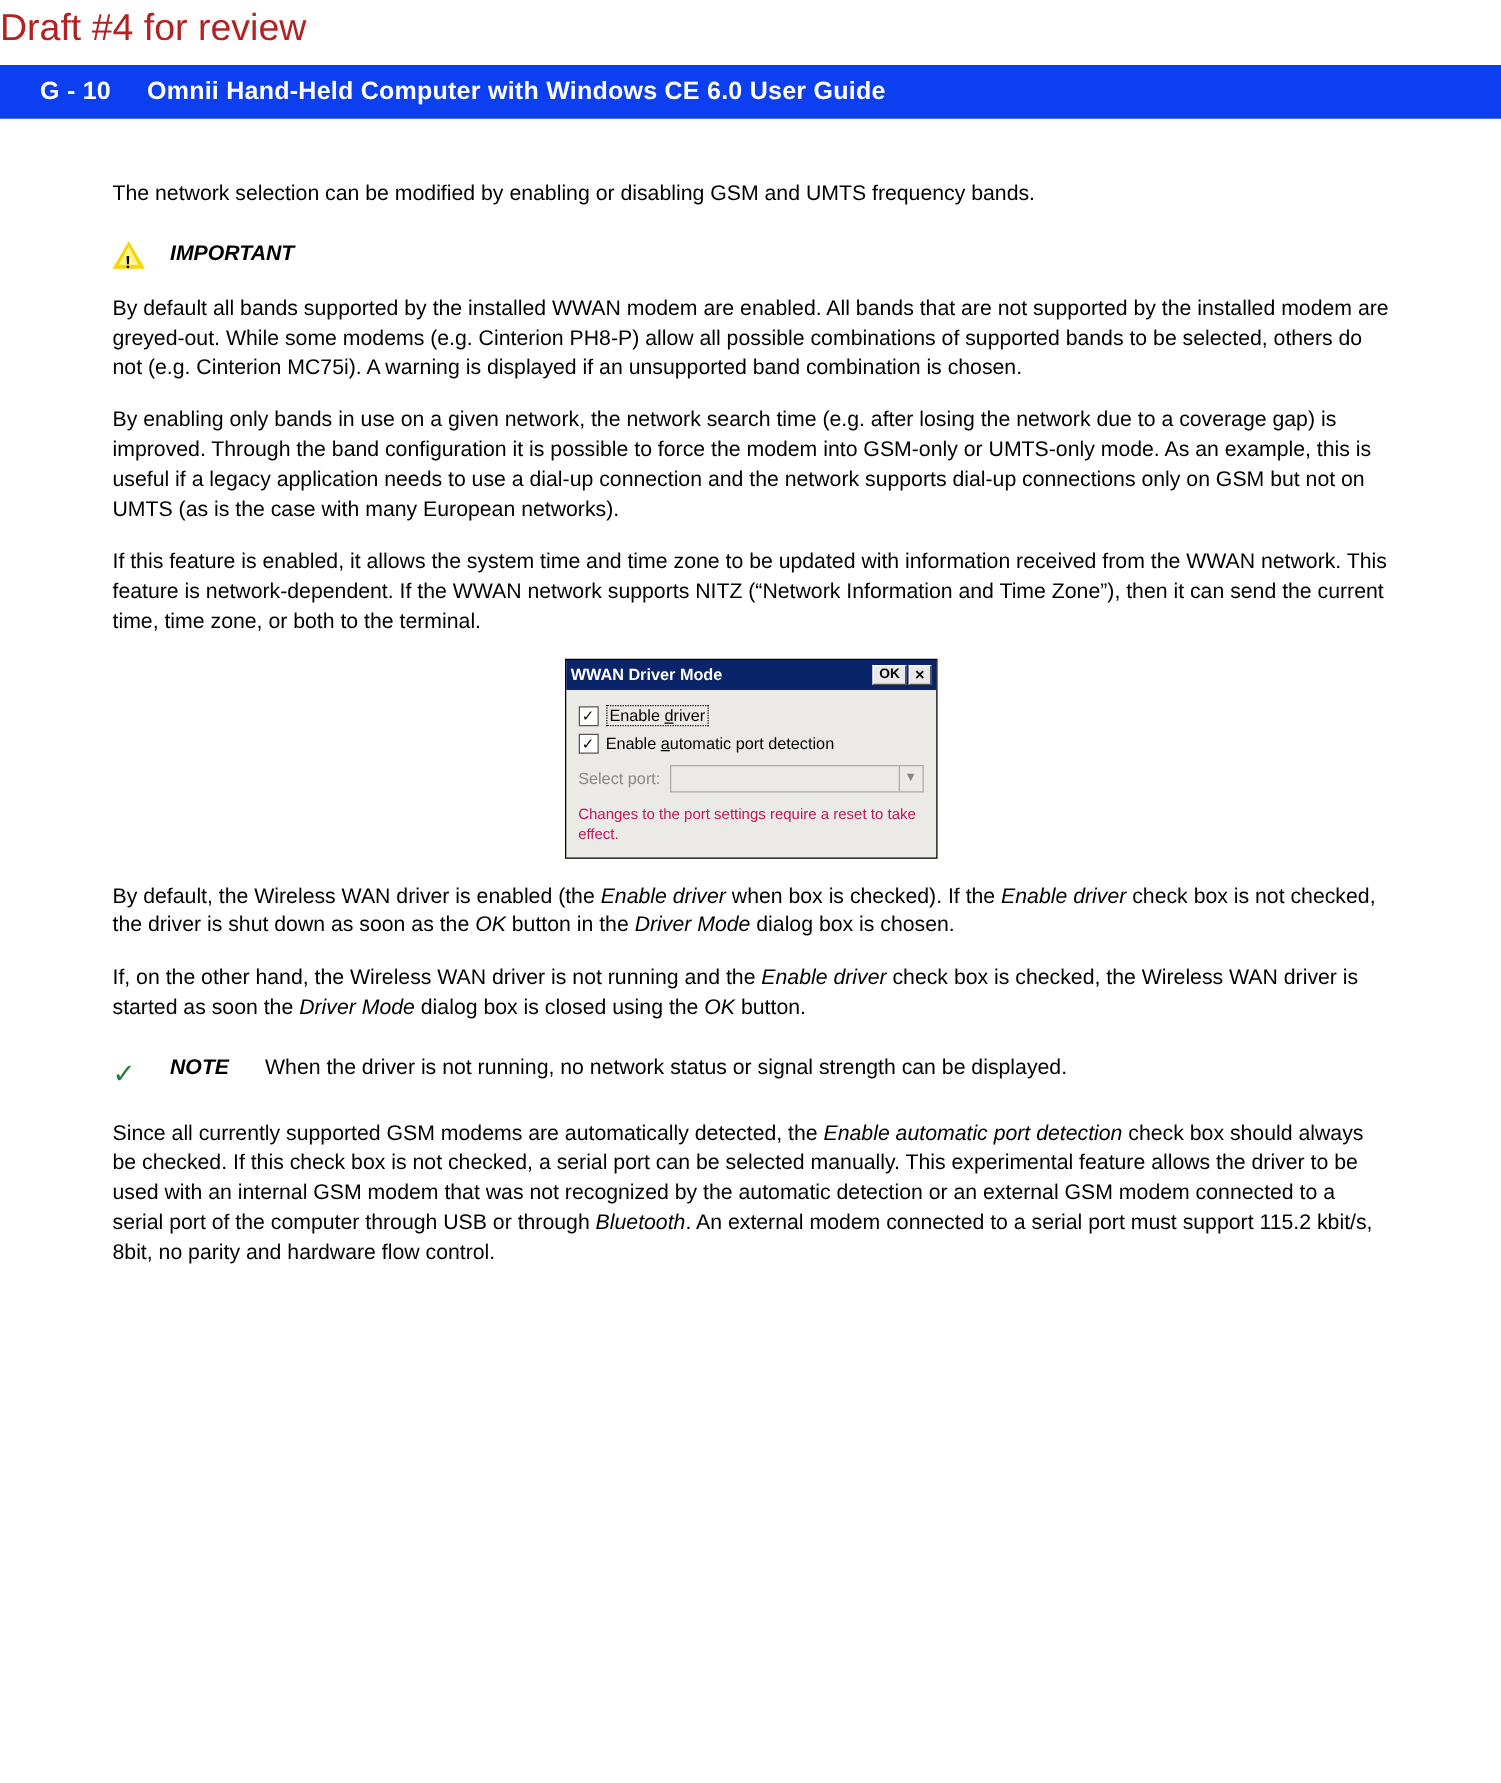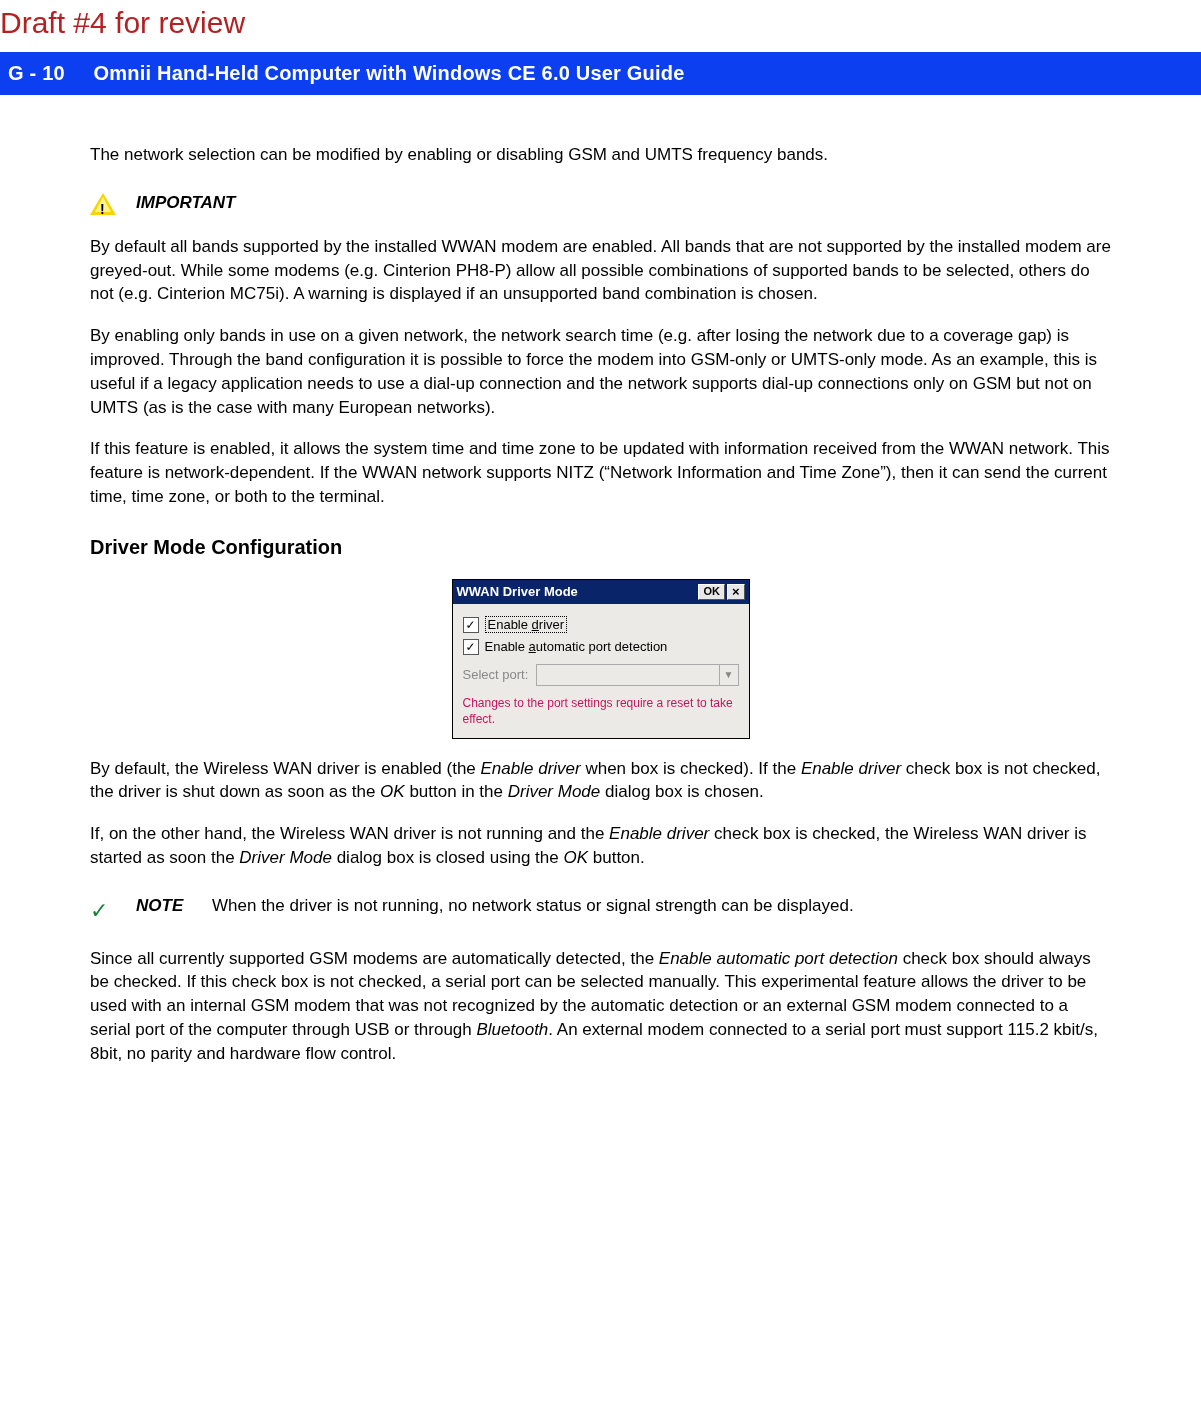--- a/index.html
+++ b/index.html
@@ -16,21 +16,21 @@
     color: #b22222;
     padding: 6px 0 12px 0;
     font-family: Arial, sans-serif;
   }
   .blue-bar {
     background: #0b3ff0;
     color: #fff;
     font-family: "Trebuchet MS", "Segoe UI", sans-serif;
     font-size: 20px;
     font-weight: bold;
-    padding: 10px 8px;
+    padding: 10px 32px;
     letter-spacing: 0.2px;
   }
   .content {
     padding: 30px 90px 40px 90px;
     font-size: 17px;
     line-height: 1.4;
   }
   .para {
     margin: 18px 0;
   }
@@ -225,21 +225,20 @@
     <div class="label">IMPORTANT</div>
   </div>
 
   <div class="para">By default all bands supported by the installed WWAN modem are enabled. All bands that are not supported by the installed modem are greyed-out. While some modems (e.g. Cinterion PH8-P) allow all possible combinations of supported bands to be selected, others do not (e.g. Cinterion MC75i). A warning is displayed if an unsupported band combination is chosen.</div>
 
   <div class="para">By enabling only bands in use on a given network, the network search time (e.g. after losing the network due to a coverage gap) is improved. Through the band configuration it is possible to force the modem into GSM-only or UMTS-only mode. As an example, this is useful if a legacy application needs to use a dial-up connection and the network supports dial-up connections only on GSM but not on UMTS (as is the case with many European networks).</div>
 
 
   <div class="para" style="margin-top:6px;">If this feature is enabled, it allows the system time and time zone to be updated with information received from the WWAN network. This feature is network-dependent. If the WWAN network supports NITZ (“Network Information and Time Zone”), then it can send the current time, time zone, or both to the terminal.</div>
 
-  <div class="section-h">Driver Mode Configuration</div>
 
   <div class="dialog-wrap">
     <div class="dialog">
       <div class="titlebar">
         <span class="title">WWAN Driver Mode</span>
         <span class="btn">OK</span>
         <span class="btn close">×</span>
       </div>
       <div class="body">
         <div class="cb-row">

